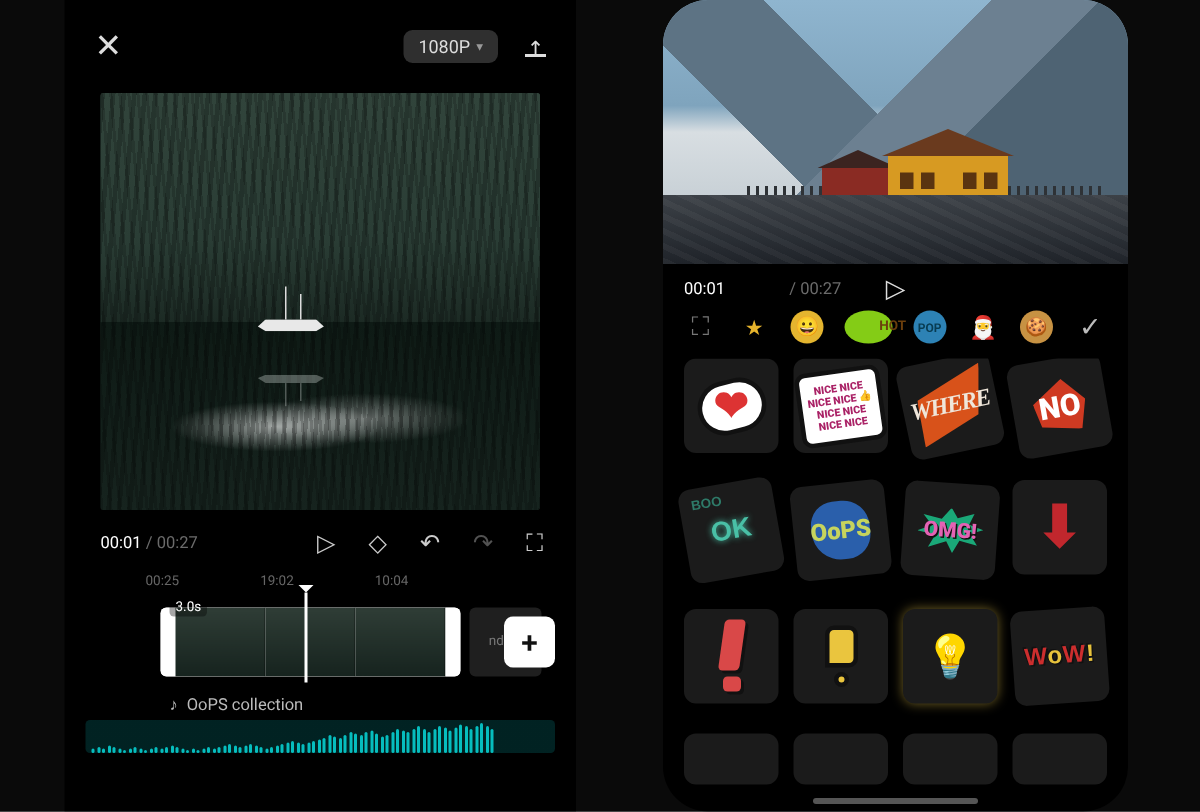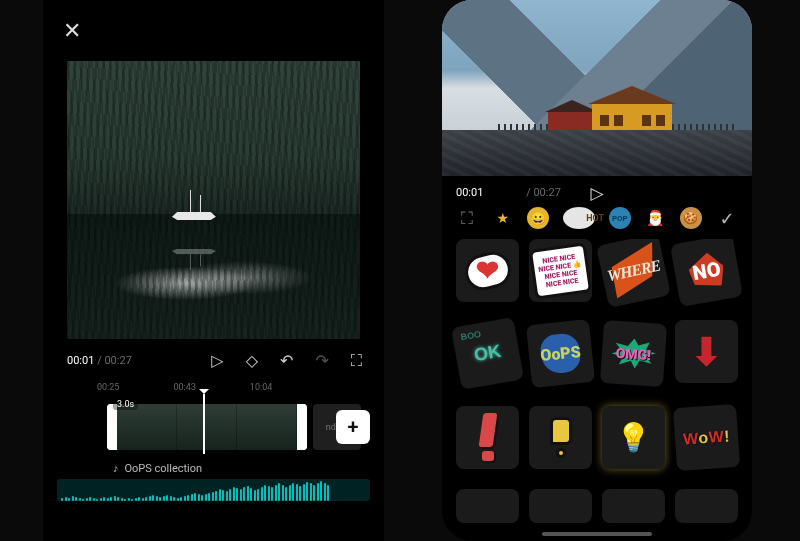--- a/index.html
+++ b/index.html
@@ -168,21 +168,21 @@
   .pr-play{font-size:17px;color:#ddd;position:absolute;left:50%;transform:translateX(-50%);}
 
   .pr-cats{
     display:flex;align-items:center;justify-content:space-between;
     padding:0 14px 10px 14px;
   }
   .pr-cats .cat{width:22px;height:22px;border-radius:50%;display:flex;align-items:center;justify-content:center;font-size:14px;cursor:pointer;}
   .pr-cats .img{color:#777;font-size:17px;}
   .pr-cats .star{color:#e7b42c}
   .pr-cats .smile{background:#e4b52f;font-size:13px;}
-  .pr-cats .hot{background:#e5e5e5;font-size:9px;font-weight:700;color:#6b3e0c;padding-left:32px;}
+  .pr-cats .hot{background:#84cc16;font-size:9px;font-weight:700;color:#6b3e0c;padding-left:32px;}
   .pr-cats .pop{background:#2d82b5;font-size:8px;font-weight:700;color:#083c52;}
   .pr-cats .santa{color:#c0402f;font-size:15px;}
   .pr-cats .cookie{background:#c79243;font-size:12px;}
   .pr-cats .check{color:#bbb;font-size:18px;}
 
   .pr-grid{
     flex:1;display:grid;grid-template-columns:repeat(4,1fr);gap:10px;
     padding:0 14px 8px 14px;overflow:hidden;
   }
   .stk{
@@ -231,20 +231,29 @@
   .pr-homebar{position:absolute;bottom:5px;left:50%;transform:translateX(-50%);
     width:110px;height:4px;border-radius:3px;background:#555;}
 </style>
 </head>
 <body>
 
 <div class="phone-left">
 
   <div class="pl-topbar">
     <div class="pl-close">✕</div>
+    <div class="pl-right-controls">
+      <div class="pl-resolution">
+        <span>1080P</span>
+      </div>
+      <div class="pl-export">
+        <span>↥</span>
+          <span class="bar"></span>
+      </div>
+    </div>
   </div>
 
   <div class="pl-preview">
     <div class="forest"></div>
     <div class="treetex"></div>
     <div class="boat">
       <div class="mast"></div>
         <div class="mast m2"></div>
         <div class="hull"></div>
     </div>
@@ -264,21 +273,21 @@
       <span>▷</span>
       <span>◇</span>
       <span>↶</span>
       <span style="opacity:.4">↷</span>
       <span class="pl-expand">⛶</span>
     </div>
   </div>
 
   <div class="pl-ruler">
     <span>00:25</span>
-    <span>00:43</span>
+    <span>19:02</span>
     <span>10:04</span>
   </div>
 
   <div class="pl-timeline">
     <div class="pl-clip-block">
       <div class="handle"></div>
       <div class="thumb"></div>
       <div class="thumb"></div>
       <div class="thumb"></div>
       <div class="handle"></div>

